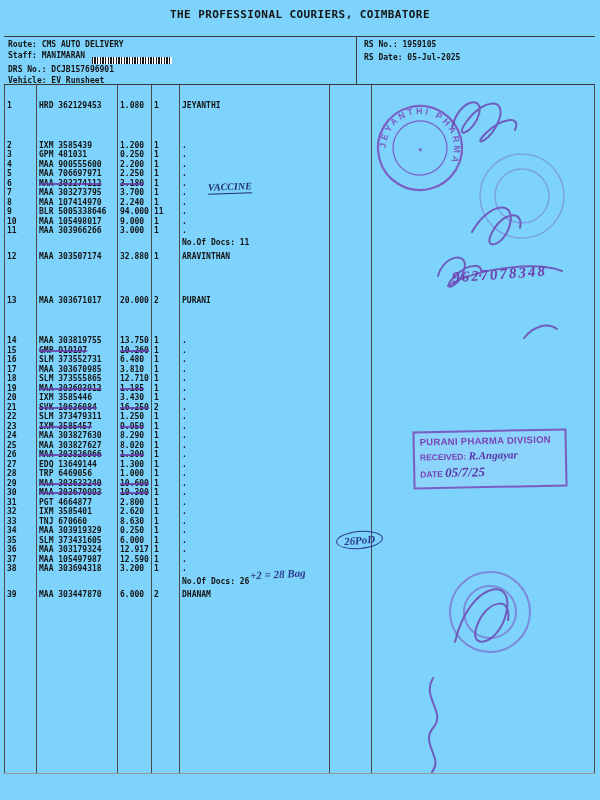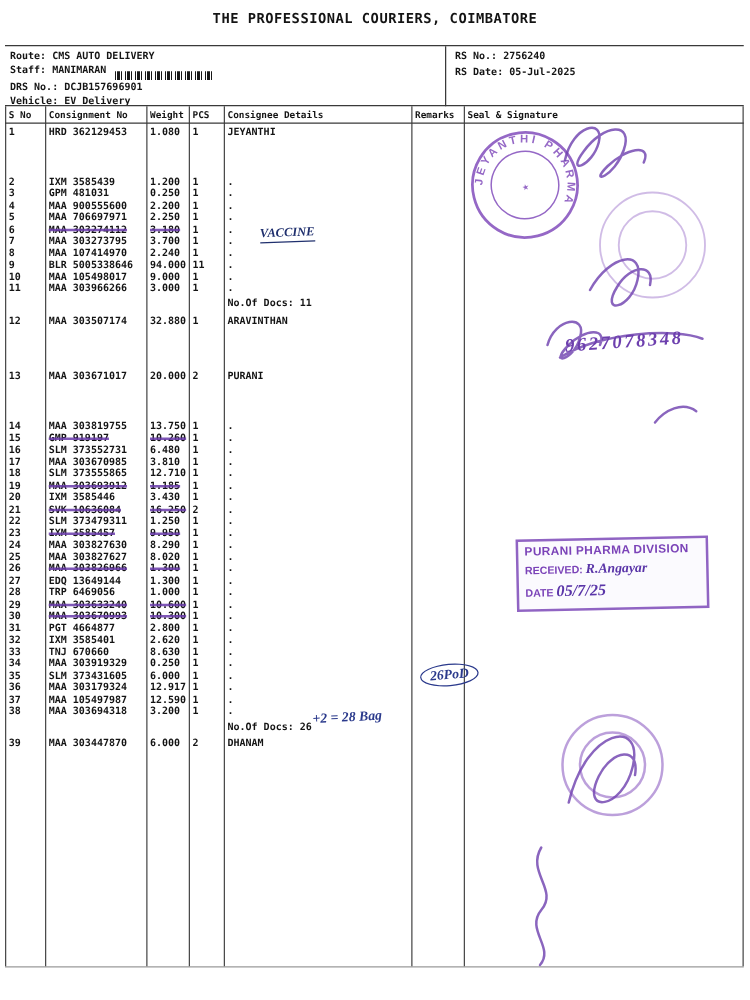--- a/index.html
+++ b/index.html
@@ -1,16 +1,16 @@
 <!DOCTYPE html>
 <html><head>
 <meta charset="utf-8">
 <style>
   html,body{margin:0;padding:0;background:#e8e8e8;}
-  .page{position:relative;width:600px;height:800px;background:#ffffff;overflow:hidden;
+  .page{position:relative;width:600px;height:800px;background:#7dd3fc;overflow:hidden;
         font-family:"DejaVu Sans Mono","Liberation Mono",monospace;color:#141414;}
   .abs{position:absolute;}
   .doc-title{top:8px;left:0;width:600px;text-align:center;font-size:11px;font-weight:bold;letter-spacing:.4px;}
   .doc-subtitle{top:22px;left:0;width:600px;text-align:center;font-size:9.5px;font-weight:bold;}
   .info{top:36px;left:4px;width:591px;height:48px;border-top:1.2px solid #3a3a3a;}
   .info .vline{position:absolute;left:352px;top:0;height:48px;border-left:1.2px solid #3a3a3a;}
   .iline{position:absolute;font-size:8px;font-weight:bold;white-space:nowrap;}
   .barcode{position:absolute;left:88px;top:20px;width:80px;height:7px;
      background:repeating-linear-gradient(90deg,#181818 0 1px,#fff 1px 2px,#181818 2px 4px,#fff 4px 5px,#181818 5px 6px,#fff 6px 8px);}
   
@@ -62,51 +62,42 @@
       <span>Staff:</span>
       <span>MANIMARAN</span>
     </div>
     <div class="barcode"></div>
     <div class="iline" style="left:4px;top:28px;">
       <span>DRS No.:</span>
       <span>DCJB157696901</span>
     </div>
     <div class="iline" style="left:4px;top:39px;">
       <span>Vehicle:</span>
-      <span>EV Delivery</span>
+      <span>EV Runsheet</span>
     </div>
     <div class="iline" style="left:360px;top:3px;">
       <span>RS No.:</span>
-      <span>2756240</span>
+      <span>1959105</span>
     </div>
     <div class="iline" style="left:360px;top:16px;">
       <span>RS Date:</span>
       <span>05-Jul-2025</span>
     </div>
   </div>
 
   <div class="abs tbl">
     <div class="colline" style="left:0;"></div>
     <div class="colline" style="left:32px;"></div>
     <div class="colline" style="left:113px;"></div>
     <div class="colline" style="left:147px;"></div>
     <div class="colline" style="left:175px;"></div>
     <div class="colline" style="left:325px;"></div>
     <div class="colline" style="left:367px;"></div>
     <div class="colline" style="left:590px;"></div>
 
-    <div class="thead">
-      <div class="c sno">S No</div>
-      <div class="c cons">Consignment No</div>
-      <div class="c wt">Weight</div>
-      <div class="c pcs">PCS</div>
-      <div class="c det">Consignee Details</div>
-      <div class="c rem">Remarks</div>
-      <div class="c seal">Seal &amp; Signature</div>
-    </div>
     <div class="tbody">
         <div class="spacer" style="height: 2px;"></div>
         <div class="trow">
           <div class="c sno">1</div>
           <div class="c cons">HRD 362129453</div>
           <div class="c wt">1.080</div>
           <div class="c pcs">1</div>
           <div class="c det">JEYANTHI</div>
           <div class="c rem"></div>
           <div class="c seal"></div>

